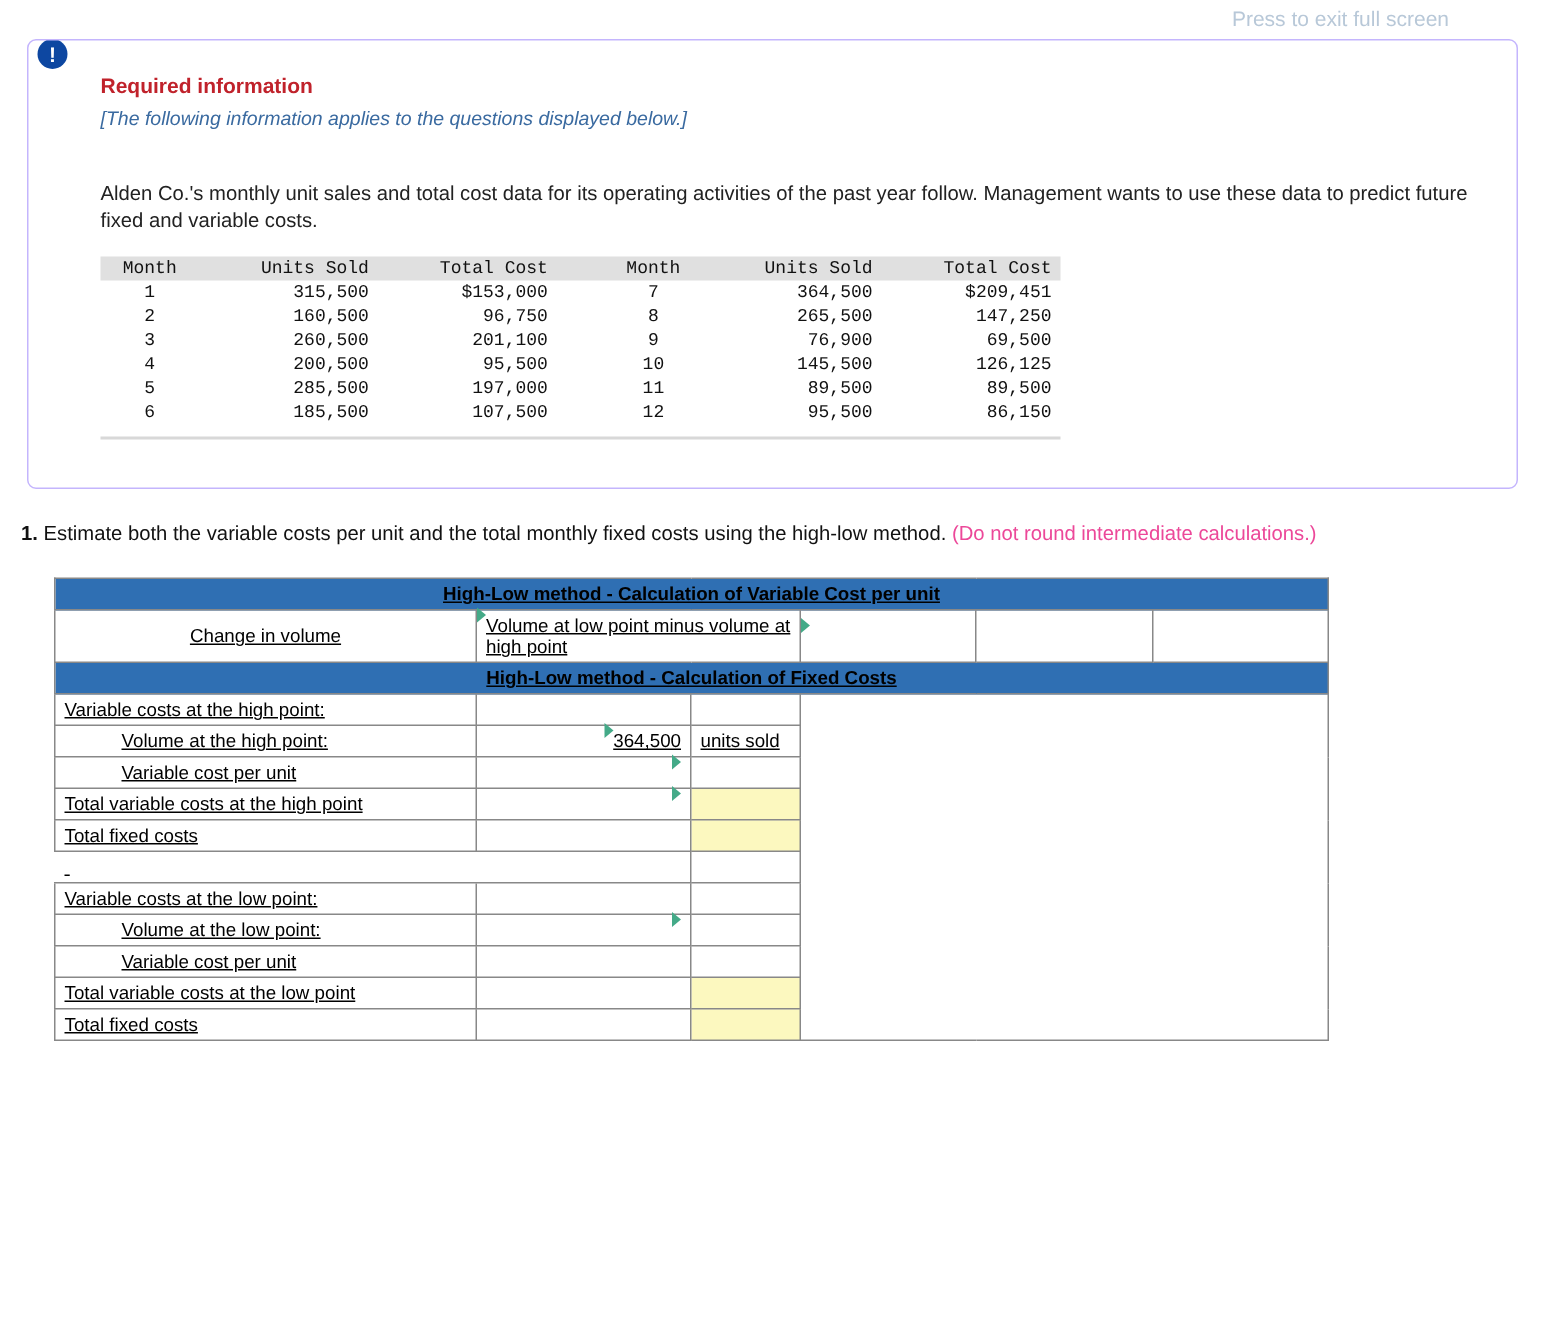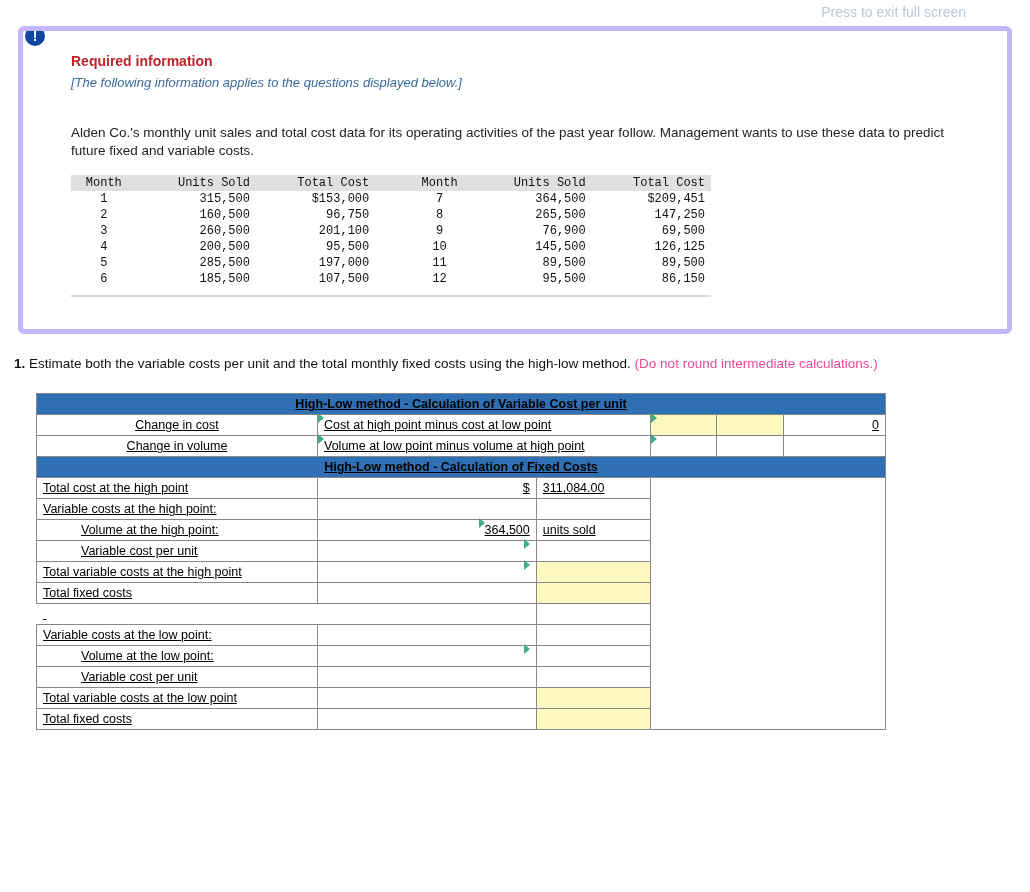--- a/index.html
+++ b/index.html
@@ -27,21 +27,21 @@
     height: 20px;
     background:#0d47a1;
     border-radius:50%;
     color:#fff;
     text-align:center;
     line-height:20px;
     font-size:14px;
     font-weight:bold;
   }
   .info-card {
-    border: 5px solid #c4b5fd;
+    border: 1px solid #c4b5fd;
     border-radius: 6px;
     margin: 26px 18px 0 18px;
     padding: 22px 28px 32px 48px;
     position: relative;
   }
   .req-title {
     color: #c0222b;
     font-weight: bold;
     font-size: 14px;
     margin-bottom: 6px;
@@ -189,45 +189,32 @@
 <div class="question">
   <b>1.</b><span> Estimate both the variable costs per unit and the total monthly fixed costs using the high-low method. </span><span class="red">(Do not round intermediate calculations.)</span>
 </div>
 
 <table class="hl-table">
   <tbody>
       <tr>
         <td colspan="6" class="hl-header">High-Low method - Calculation of Variable Cost per unit</td>
       </tr>
   <tr>
-    <td class="center link-cell w-label">Change in cost</td>
-    <td class="link-cell w-desc" colspan="2"><span class="tiny-flag"></span><span>Cost at high point minus cost at low point</span></td>
-    <td class="yellow-cell"><span class="tiny-flag"></span></td>
-    <td class="yellow-cell"></td>
-    <td class="right">0</td>
-  </tr>
-  <tr>
     <td class="center w-label">Change in volume</td>
     <td colspan="2"><span class="tiny-flag"></span><span>Volume at low point minus volume at high point</span></td>
     <td><span class="tiny-flag"></span></td>
     <td></td>
     <td></td>
   </tr>
   <tr>
         <td colspan="6" class="hl-header">High-Low method - Calculation of Fixed Costs</td>
       </tr>
   </tbody>
     <tbody id="hl-h">
       <tr>
-        <td class="w-label ">Total cost at the high point</td>
-        <td class="w-val1 right  ">$</td>
-        <td class="w-val2 ">311,084.00</td>
-        <td colspan="3" style="border:none"></td>
-      </tr>
-      <tr>
         <td class="w-label ">Variable costs at the high point:</td>
         <td class="w-val1 right  "></td>
         <td class="w-val2 "></td>
         <td colspan="3" style="border:none"></td>
       </tr>
       <tr>
         <td class="w-label indent4">Volume at the high point:</td>
         <td class="w-val1 right  "><span class="tiny-flag"></span>364,500</td>
         <td class="w-val2 ">units sold</td>
         <td colspan="3" style="border:none"></td>

